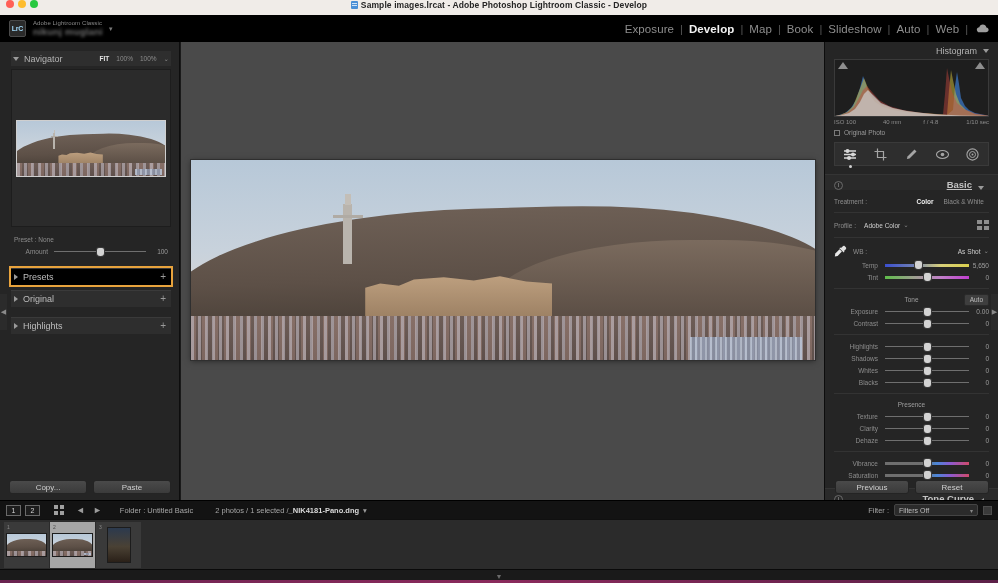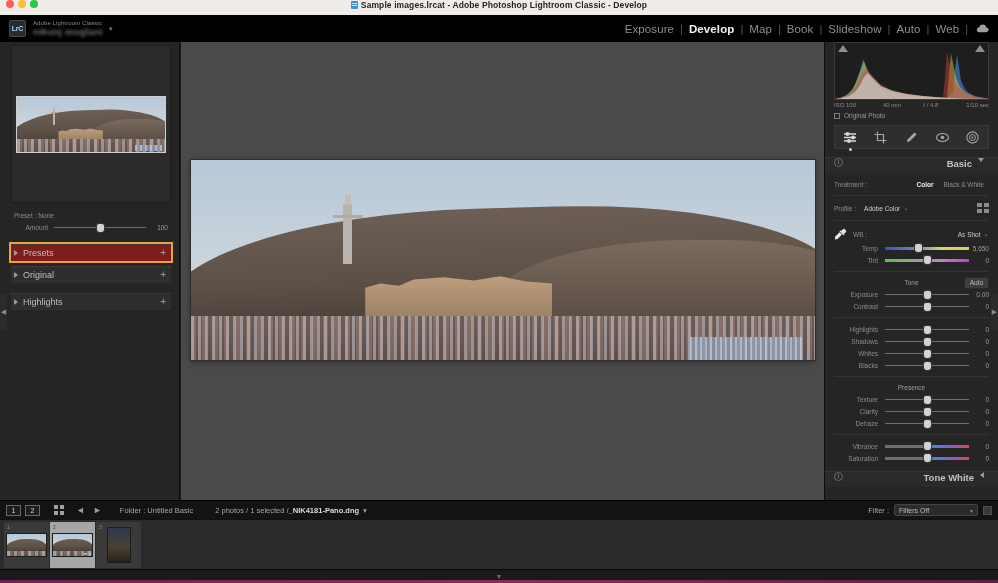--- a/index.html
+++ b/index.html
@@ -147,21 +147,21 @@
   }
   .pa-val { width: 22px; text-align: right; font-size: 6.5px; color: #9b9b9b; }
 
   .acc-list { margin-top: 6px; }
   .acc {
     height: 17px; margin: 0 8px 0 11px; background: #2e2e2e;
     display: flex; align-items: center; padding: 0 5px 0 3px;
     font-size: 9px; color: #bdbdbd; border-top: 1px solid #3a3a3a;
   }
   .acc.highlight {
-    outline: 2px solid #e8a33d; background: #7f1d1d; position: relative; z-index: 3;
+    outline: 2px solid #e8a33d; background: #000000; position: relative; z-index: 3;
   }
   .acc .plus { margin-left: auto; color: #9a9a9a; font-size: 10px; line-height: 1; }
   .acc-sp { height: 5px; }
 
   .lp-bottom {
     position: absolute; left: 0; bottom: 0; width: 180px; height: 26px;
     display: flex; align-items: center; justify-content: center; gap: 6px;
   }
   .btn {
     background: linear-gradient(#4a4a4a, #3b3b3b); border: 1px solid #242424;
@@ -238,22 +238,22 @@
     position: relative;
   }
   .tool { width: 16px; height: 16px; display: flex; align-items: center; justify-content: center; }
   .tool.active { position: relative; }
   .tool.active::after {
     content: ""; position: absolute; bottom: -6px; left: 50%; margin-left: -1.5px;
     width: 3px; height: 3px; border-radius: 50%; background: #cfcfcf;
   }
   .panel-head {
     margin: 8px 0 0; height: 16px; background: #2a2a2a;
-    display: flex; align-items: flex-start; padding: 0 9px;
-    font-size: 9.5px; color: #c3c3c3; border-top: 1px solid #343434;
+    display: flex; align-items: flex-end; padding: 0 9px;
+    font-size: 9.5px; color: #c3c3c3; border-top: 1px solid #343434; text-decoration: underline;
   }
   .switch {
     width: 9px; height: 9px; border-radius: 50%; border: 1px solid #6a6a6a;
     position: relative;
   }
   .switch::after {
     content: ""; position: absolute; left: 3px; top: 1px; width: 1px; height: 4px; background: #6a6a6a;
   }
   .panel-head .title { margin-left: auto; font-weight: bold; }
   .panel-head .tri { margin-left: 6px; }
@@ -400,20 +400,32 @@
       <svg width="14" height="9" viewBox="0 0 14 9">
           <path d="M3.4 8.2h7.4c1.7 0 2.8-1.1 2.8-2.4 0-1.2-.9-2.2-2.2-2.3C11.1 1.6 9.6.5 7.8.5 6 .5 4.6 1.7 4.3 3.3c-1.4.1-2.5 1-2.5 2.3 0 1.4 1.1 2.6 1.6 2.6z" fill="#9e9e9e"></path>
         </svg>
     </span>
   </div>
 </div>
 
 <div class="workspace">
 
   <div class="leftpanel">
+    <div class="panel-box">
+      <div class="nav-head">
+        <span class="tri down"></span>
+        <span>Navigator</span>
+        <span class="nav-zoom">
+          <span class="z sel">FIT</span>
+          <span class="z">100%</span>
+          <span class="z">100%</span>
+          <span class="z">⌄</span>
+        </span>
+      </div>
+    </div>
 
     <div class="nav-thumbwrap">
       <div class="nav-thumb photo">
         <div class="ph-sky"></div>
         <div class="ph-hill"></div>
         <div class="ph-hill2"></div>
         <div class="ph-fort"></div>
         <div class="ph-tower"></div>
         <div class="ph-town">
             <div class="ph-town-blue"></div>
@@ -446,39 +458,47 @@
       </div>
       <div class="acc-sp"></div>
       <div class="acc-sp"></div>
       <div class="acc">
         <span class="tri"></span>
         <span>Highlights</span>
         <span class="plus">+</span>
       </div>
     </div>
 
+    <div class="lp-bottom">
+      <div class="btn">Copy...</div>
+      <div class="btn">Paste</div>
+    </div>
   </div>
 
   <div class="center">
     <div class="canvas">
       <div class="main-photo photo">
         <div class="ph-sky"></div>
         <div class="ph-hill"></div>
         <div class="ph-hill2"></div>
         <div class="ph-fort"></div>
         <div class="ph-tower"></div>
         <div class="ph-town">
             <div class="ph-town-blue"></div>
           </div>
       </div>
     </div>
 
   </div>
 
   <div class="rightpanel">
+    <div class="hist-head">
+      <span>Histogram</span>
+      <span class="tri down"></span>
+    </div>
 
     <div class="histogram">
       <span class="clip l"></span>
       <span class="clip r"></span>
       <svg width="156" height="56" viewBox="0 0 156 56" style="position:absolute;left:0;bottom:0">
         <path d="M0,56 L4,55 L10,53 L16,48 L21,40 L25,28 L28,16 L31,24 L34,34 L40,42 L48,47 L58,50 L70,52 L85,53.5 L100,54.5 L112,55 L118,50 L120,26 L122,12 L124,24 L126,38 L130,46 L134,50 L140,53 L150,55 L156,56 Z" fill="#3b78c9" opacity=".72"></path>
         <path d="M0,56 L5,55 L12,52 L18,46 L22,36 L26,26 L29,18 L33,28 L38,37 L46,44 L56,48 L70,51 L86,53 L102,54 L112,54.8 L114,30 L116,10 L118,20 L121,34 L125,44 L131,50 L140,54 L156,56 Z" fill="#d8c33a" opacity=".5"></path>
         <path d="M0,56 L6,55 L13,52 L19,47 L24,38 L28,30 L32,26 L37,32 L44,40 L54,46 L68,50 L84,52.5 L100,54 L108,54.6 L110,34 L112,8 L114,18 L117,32 L122,43 L129,49 L140,53.5 L156,56 Z" fill="#c8463f" opacity=".45"></path>
         <path d="M0,56 L6,55.2 L14,53 L20,49 L25,42 L29,34 L33,30 L38,35 L46,43 L58,48 L72,51 L88,53 L104,54.4 L116,55 L126,55.4 L140,55.8 L156,56 Z" fill="#c9c9c9" opacity=".75"></path>
       </svg>
@@ -689,24 +709,28 @@
         <span class="lbl">Saturation</span>
         <span class="trackc vib">
             <span class="knob2" style="left:50%"></span>
           </span>
         <span class="val">0</span>
       </div>
     </div>
 
     <div class="panel-head tone-curve-head">
       <span class="switch"></span>
-      <span class="title">Tone White</span>
+      <span class="title">Tone Curve</span>
       <span class="tri right-c"></span>
     </div>
 
+    <div class="rp-bottom">
+      <div class="btn">Previous</div>
+      <div class="btn">Reset</div>
+    </div>
   </div>
 
   <div class="side-arrow sa-left">◀</div>
   <div class="side-arrow sa-right">▶</div>
 </div>
 
 <div class="statusbar">
   <span class="sb-num">1</span>
   <span class="sb-num">2</span>
   <span class="sb-grid">

